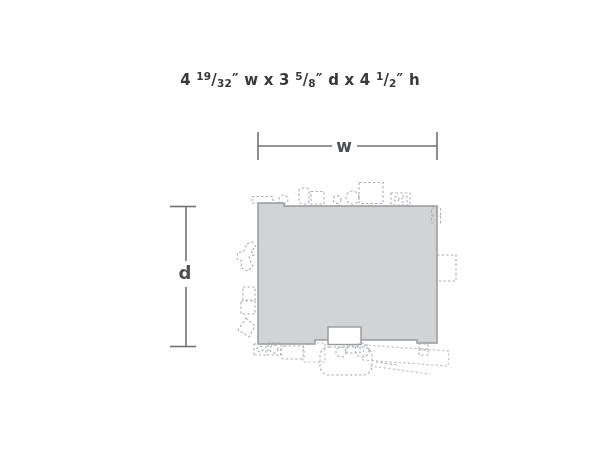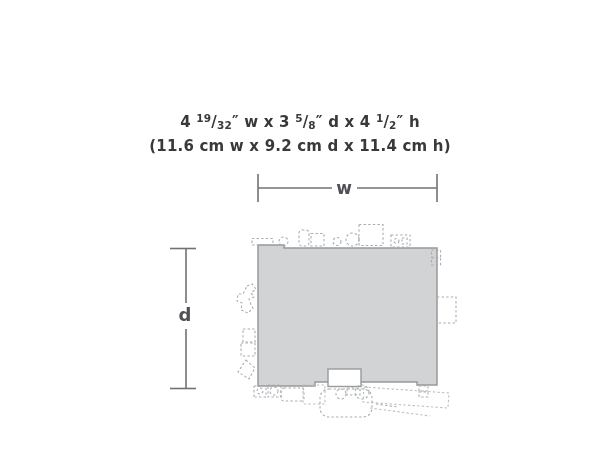--- a/index.html
+++ b/index.html
@@ -2,21 +2,20 @@
 <html><head>
 <meta charset="utf-8">
 <style>
   html,body{margin:0;padding:0;background:#ffffff;}
   .page{
     position:relative;
     width:600px;height:383px;
     background:#ffffff;
     overflow:hidden;
     font-family:"DejaVu Sans", sans-serif;
-    margin-top:42px;
   }
   .header{
     position:absolute;
     left:0; right:0; top:66px;
     text-align:center;
     color:#39393b;
     font-weight:bold;
     font-size:15px;
     line-height:21px;
     letter-spacing:.2px;
@@ -33,21 +32,20 @@
 </style>
 </head>
 <body>
 
 <div class="page">
 
   <div class="header">
     <div>
       <span>4 </span><span class="frac-sup">19</span><span>/</span><span class="frac-sub">32</span><span>″ w x 3 </span><span class="frac-sup">5</span><span>/</span><span class="frac-sub">8</span><span>″ d x 4 </span><span class="frac-sup">1</span><span>/</span><span class="frac-sub">2</span><span>″ h</span>
     </div>
-    <div>(11.6 cm w x 9.2 cm d x 11.4 cm h)</div>
   </div>
 
   <svg class="diagram-svg" width="600" height="450" viewBox="0 0 600 450">
 
     <g>
       <path class="dim" d="M258,132 V160"></path>
       <path class="dim" d="M437,132 V160"></path>
       <path class="dim" d="M258,146 H332"></path>
       <path class="dim" d="M357,146 H437"></path>
       <text class="dim-label" x="344" y="152" text-anchor="middle">w</text>

